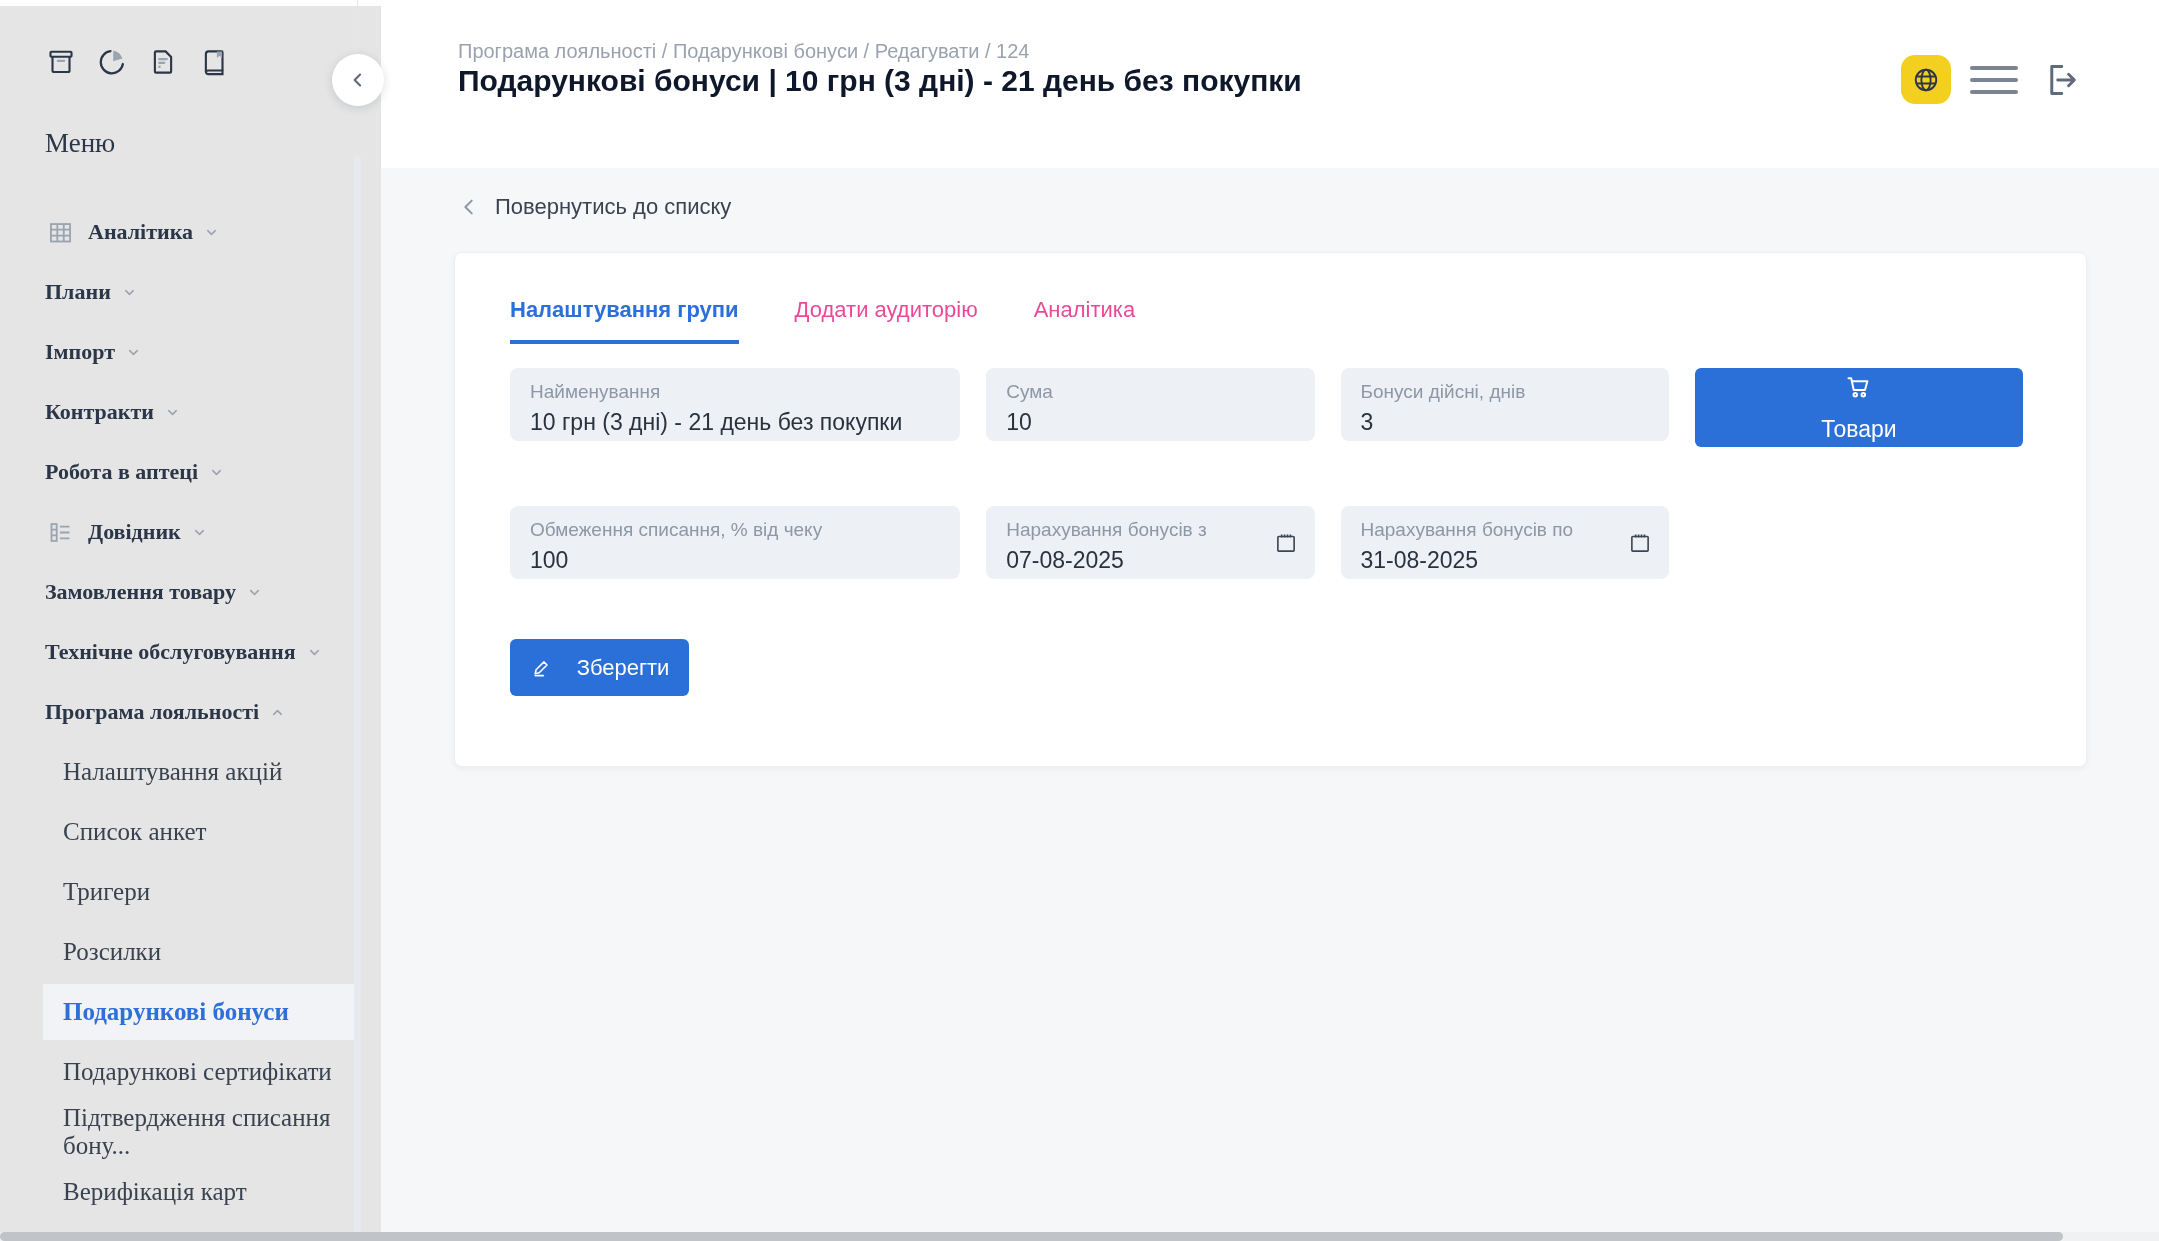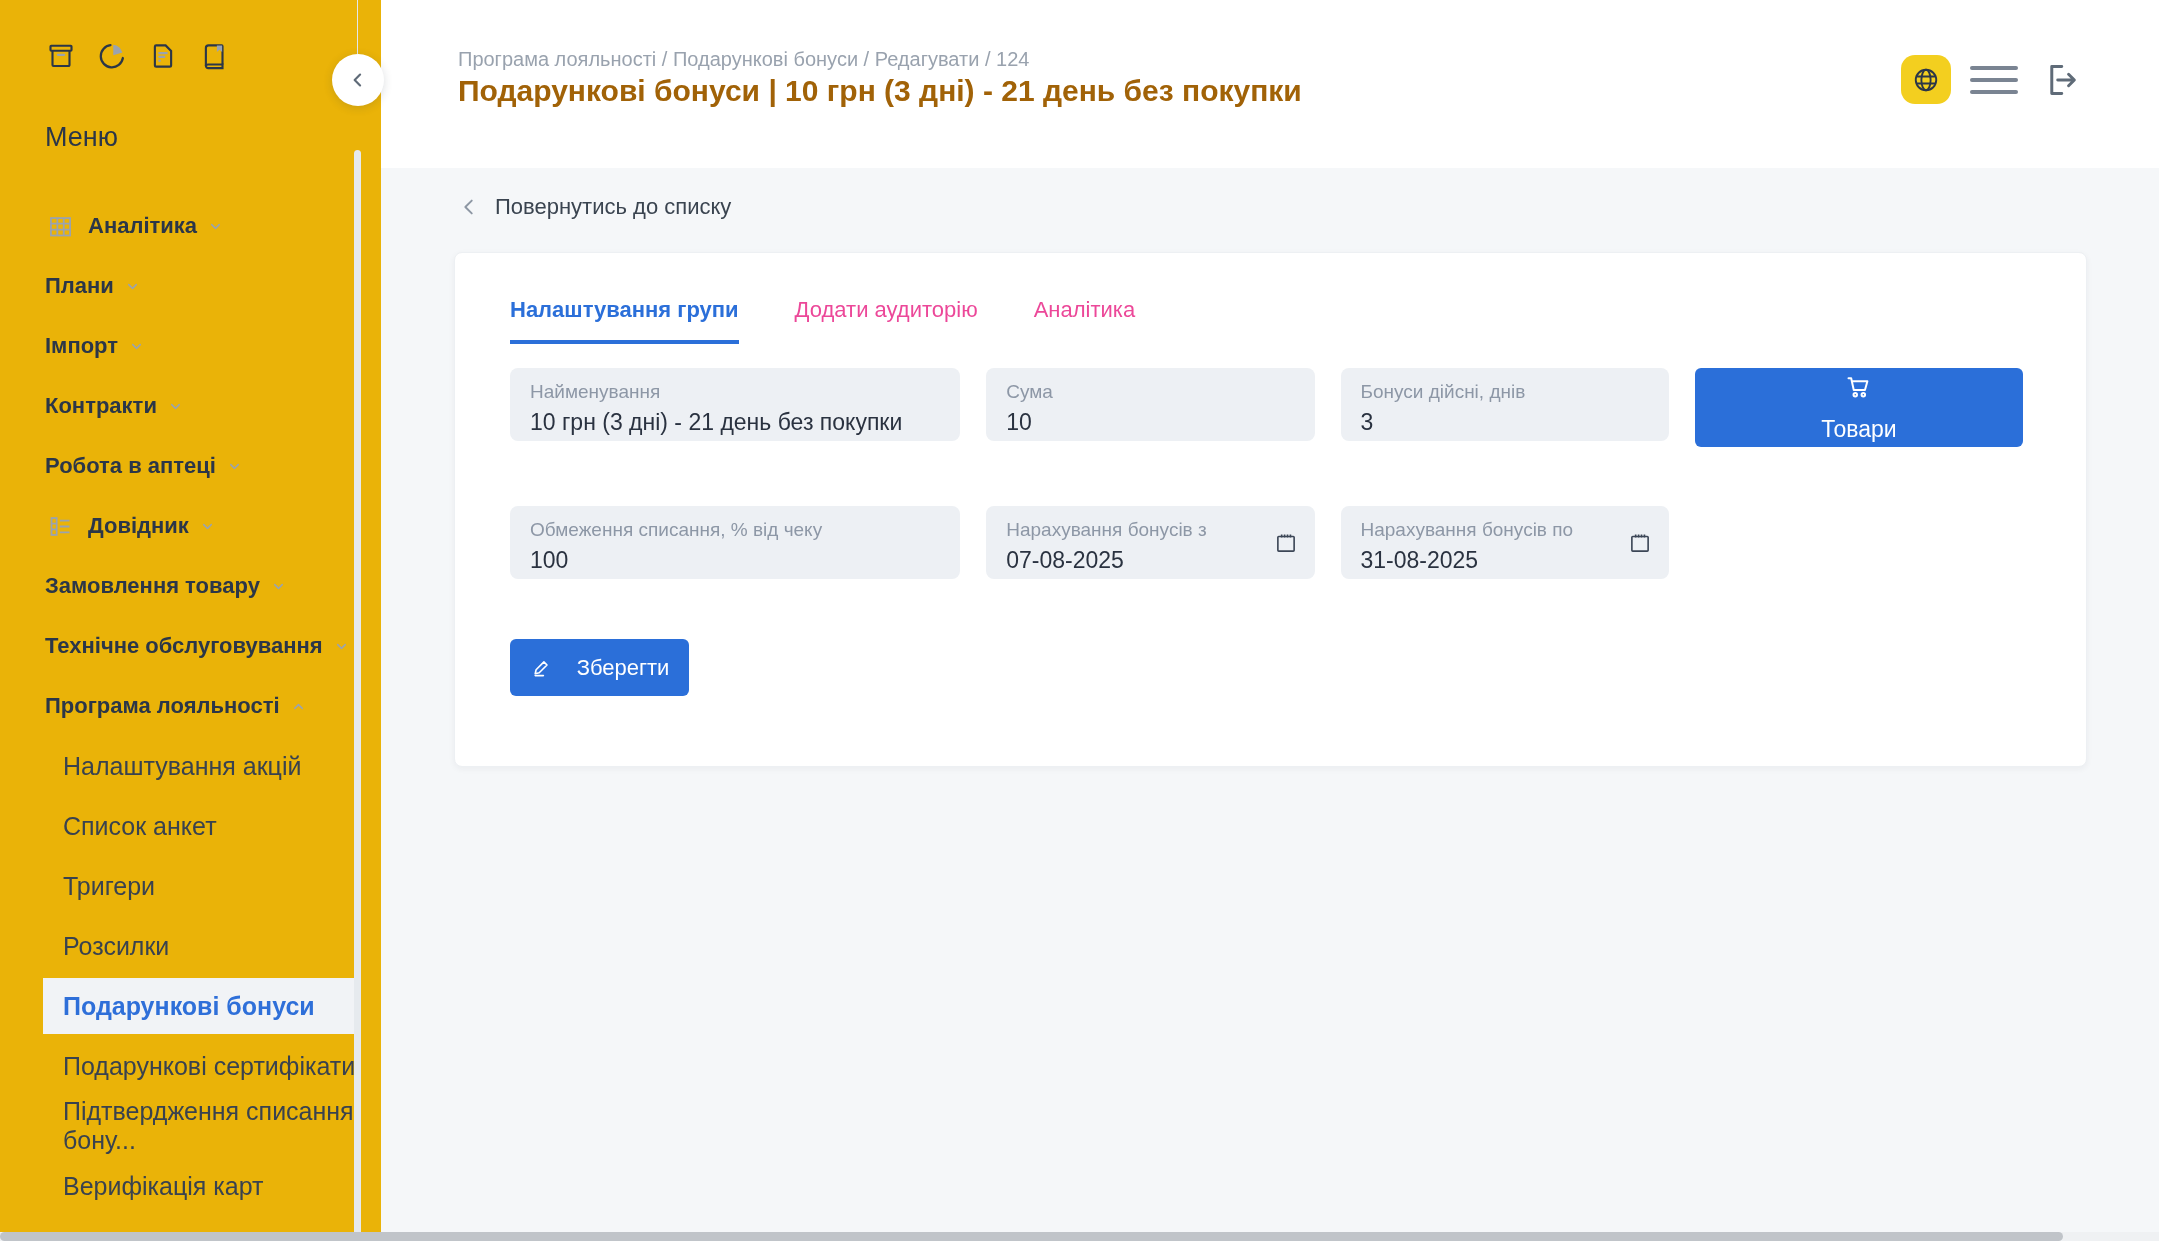--- a/index.html
+++ b/index.html
@@ -2,41 +2,41 @@
 <html><head>
 <meta charset="utf-8">
 <style>
   * { margin:0; padding:0; box-sizing:border-box; }
   html,body { background:#ffffff; }
   .screen {
     position:relative; width:2159px; height:1241px; overflow:hidden;
     background:#fff; font-family:"Liberation Sans", sans-serif; color:#2b3648;
   }
   
-  .sidebar { position:absolute; left:0; top:0; bottom:0; width:381px; background:#eab308; z-index:2; }
+  .sidebar { position:absolute; left:0; top:6px; bottom:0; width:381px; background:#e5e5e5; z-index:2;font-family:Liberation Serif, serif; }
   .app-icons { position:absolute; left:45px; top:38px; display:flex; gap:19px; }
   .app-icon { width:32px; height:36px; display:flex; align-items:center; justify-content:center; cursor:pointer; }
   .menu-title { position:absolute; left:45px; top:122px; font-size:27px; font-weight:500; color:#2b3648; }
   .nav { position:absolute; top:196px; left:0; right:0; }
   .nav-item { height:60px; display:flex; align-items:center; padding-left:45px; font-size:22px; font-weight:700; color:#2b3648; cursor:pointer; }
   .nav-item .mi { width:30px; height:30px; margin-right:13px; display:flex; align-items:center; justify-content:center; }
   .nav-item .chev { margin-left:11px; display:flex; }
   .sub-item { height:60px; display:flex; align-items:center; padding-left:63px; font-size:25px; font-weight:400; color:#39424f; cursor:pointer; }
   .sub-item.active { height:56px; margin:2px 24px 2px 43px; padding-left:20px; background:#f1f3f6; color:#2e6fd9; font-weight:600; }
   .v-scrollbar { position:absolute; right:20px; top:150px; bottom:0; width:7px; background:#e6eaee; border-radius:4px; }
   
   .collapse-stem { position:absolute; left:357px; top:0; height:54px; width:1px; background:#e3e7eb; z-index:3; }
   .collapse-btn { position:absolute; left:332px; top:54px; width:52px; height:52px; border-radius:50%;
     background:#fff; box-shadow:0 2px 10px rgba(40,50,70,.16); display:flex; align-items:center; justify-content:center;
     cursor:pointer; z-index:4; }
   
   .main { position:absolute; left:381px; top:0; right:0; bottom:0; }
   .header { position:absolute; left:0; right:0; top:0; height:168px; background:#fff; }
-  .breadcrumb { position:absolute; left:77px; top:48px; font-size:20px; color:#99a2ae; cursor:pointer; }
-  .page-title { position:absolute; left:77px; top:74px; font-size:30px; font-weight:700; color:#a16207; }
+  .breadcrumb { position:absolute; left:77px; top:40px; font-size:20px; color:#99a2ae; cursor:pointer; }
+  .page-title { position:absolute; left:77px; top:64px; font-size:30px; font-weight:700; color:#0f172a; }
   .header-actions { position:absolute; top:47px; right:76px; height:65px; display:flex; align-items:center; gap:19px; }
   .globe-btn { width:50px; height:49px; border-radius:14px; background:#f3cf1f; display:flex; align-items:center; justify-content:center; cursor:pointer; }
   .burger-btn { width:48px; height:40px; display:flex; flex-direction:column; justify-content:center; gap:8px; cursor:pointer; }
   .burger-btn i { display:block; height:4px; border-radius:2px; background:#7a8492; }
   .logout-btn { width:46px; height:46px; display:flex; align-items:center; justify-content:center; cursor:pointer; }
   .content { position:absolute; left:0; right:0; top:168px; bottom:9px; background:#f5f7f9; }
   .back-link { position:absolute; left:77px; top:22px; height:34px; display:flex; align-items:center; gap:15px;
     font-size:22px; font-weight:500; color:#3a4450; cursor:pointer; }
   .card { position:absolute; left:73px; top:84px; width:1633px; height:515px; background:#fff;
     border:1px solid #edf0f3; border-radius:8px; box-shadow:0 2px 6px rgba(32,42,60,.05); }

